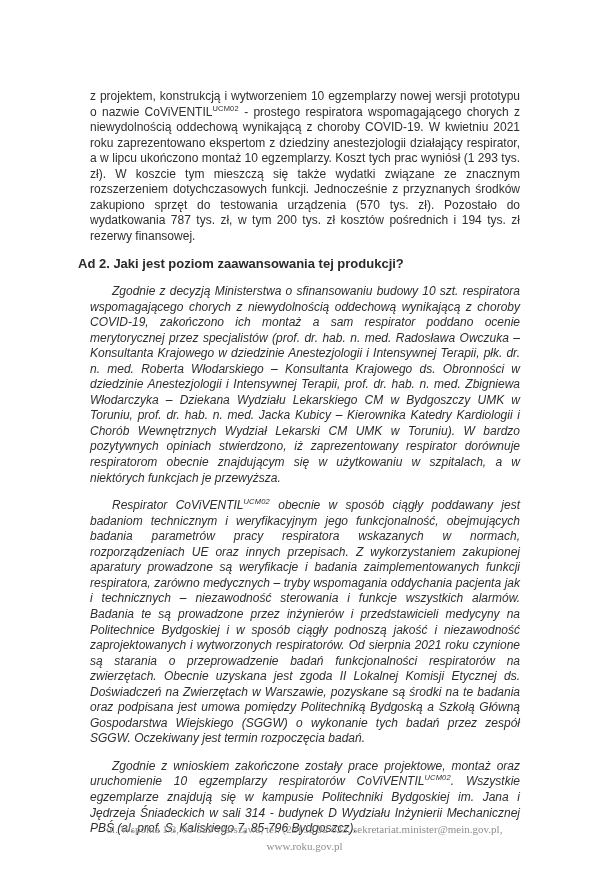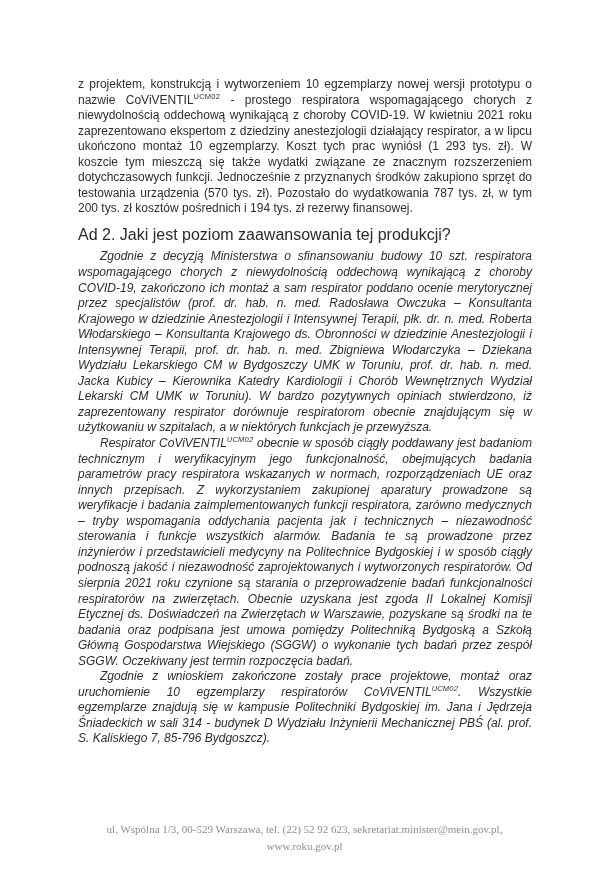--- a/index.html
+++ b/index.html
@@ -19,31 +19,31 @@
     left: 78px;
     top: 77px;
     width: 454px;
     font-family: "Liberation Sans", sans-serif;
     font-size: 12px;
     line-height: 15.55px;
     color: #2e2e2e;
     text-align: justify;
   }
   .para {
-    margin: 0;
+    margin: 12px;
     text-align: justify;
   }
   .para.indent {
     text-indent: 22px;
     font-style: italic;
   }
   .heading {
     font-family: "Liberation Sans", sans-serif;
-    font-size: 16px;
-    font-weight: normal;
+    font-size: 13px;
+    font-weight: bold;
     color: #2a2a2a;
     text-align: left;
     margin: 10px 0 7px 0;
   }
   sup.marker {
     font-size: 7.5px;
     line-height: 0;
     vertical-align: super;
     letter-spacing: 0.2px;
   }

